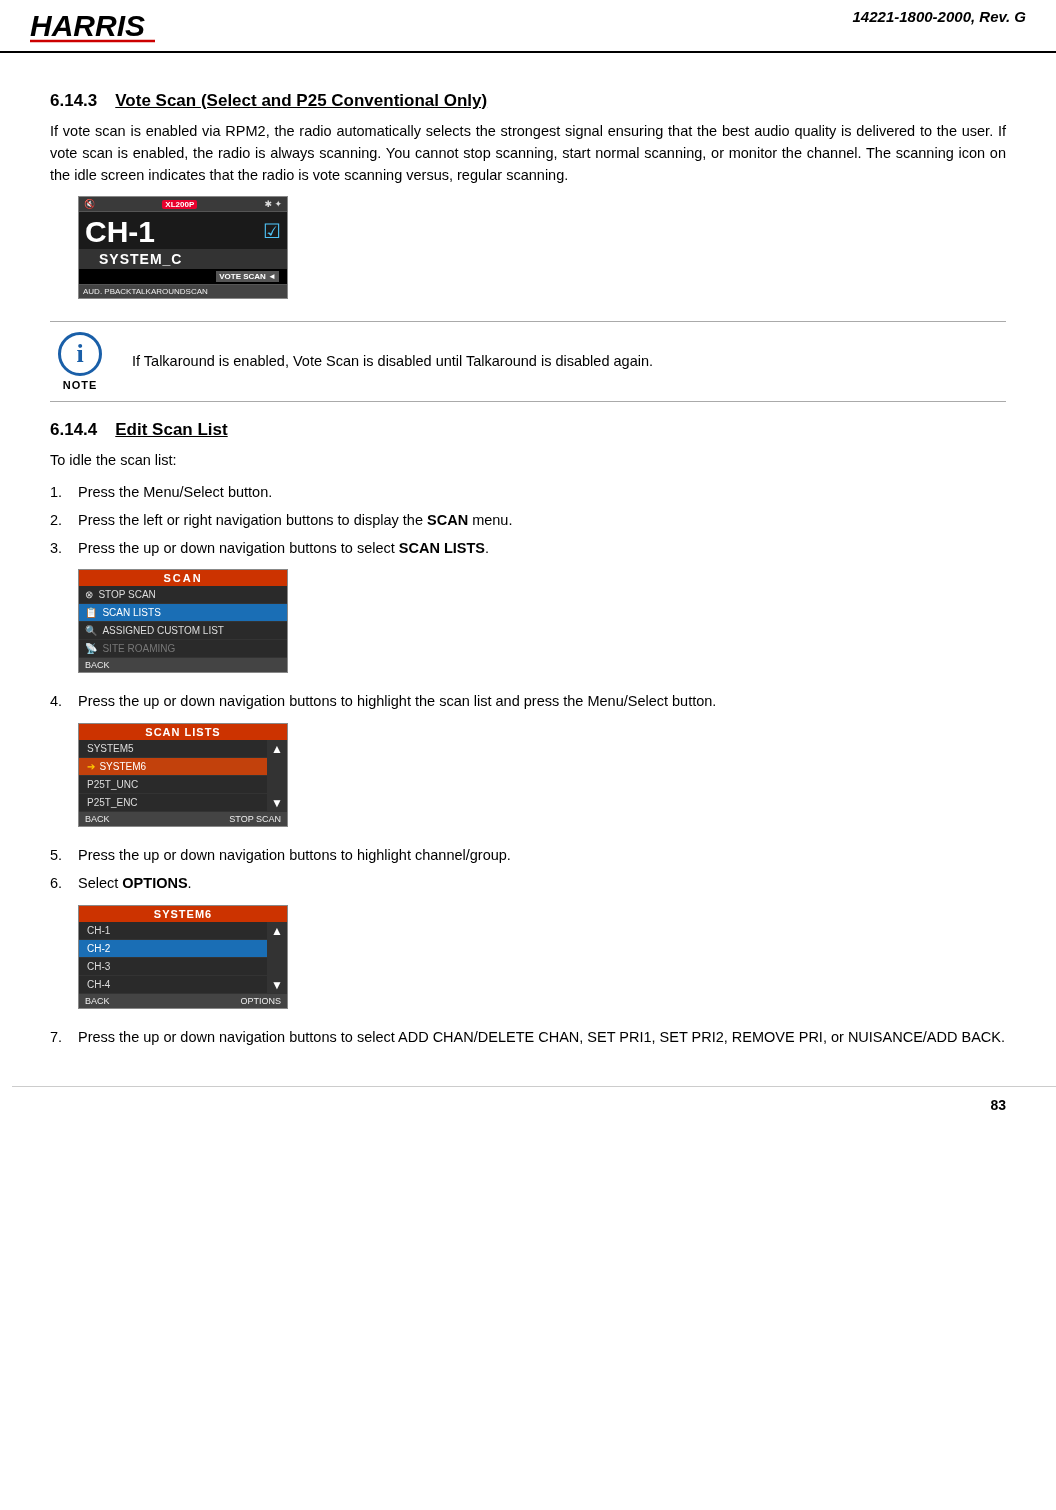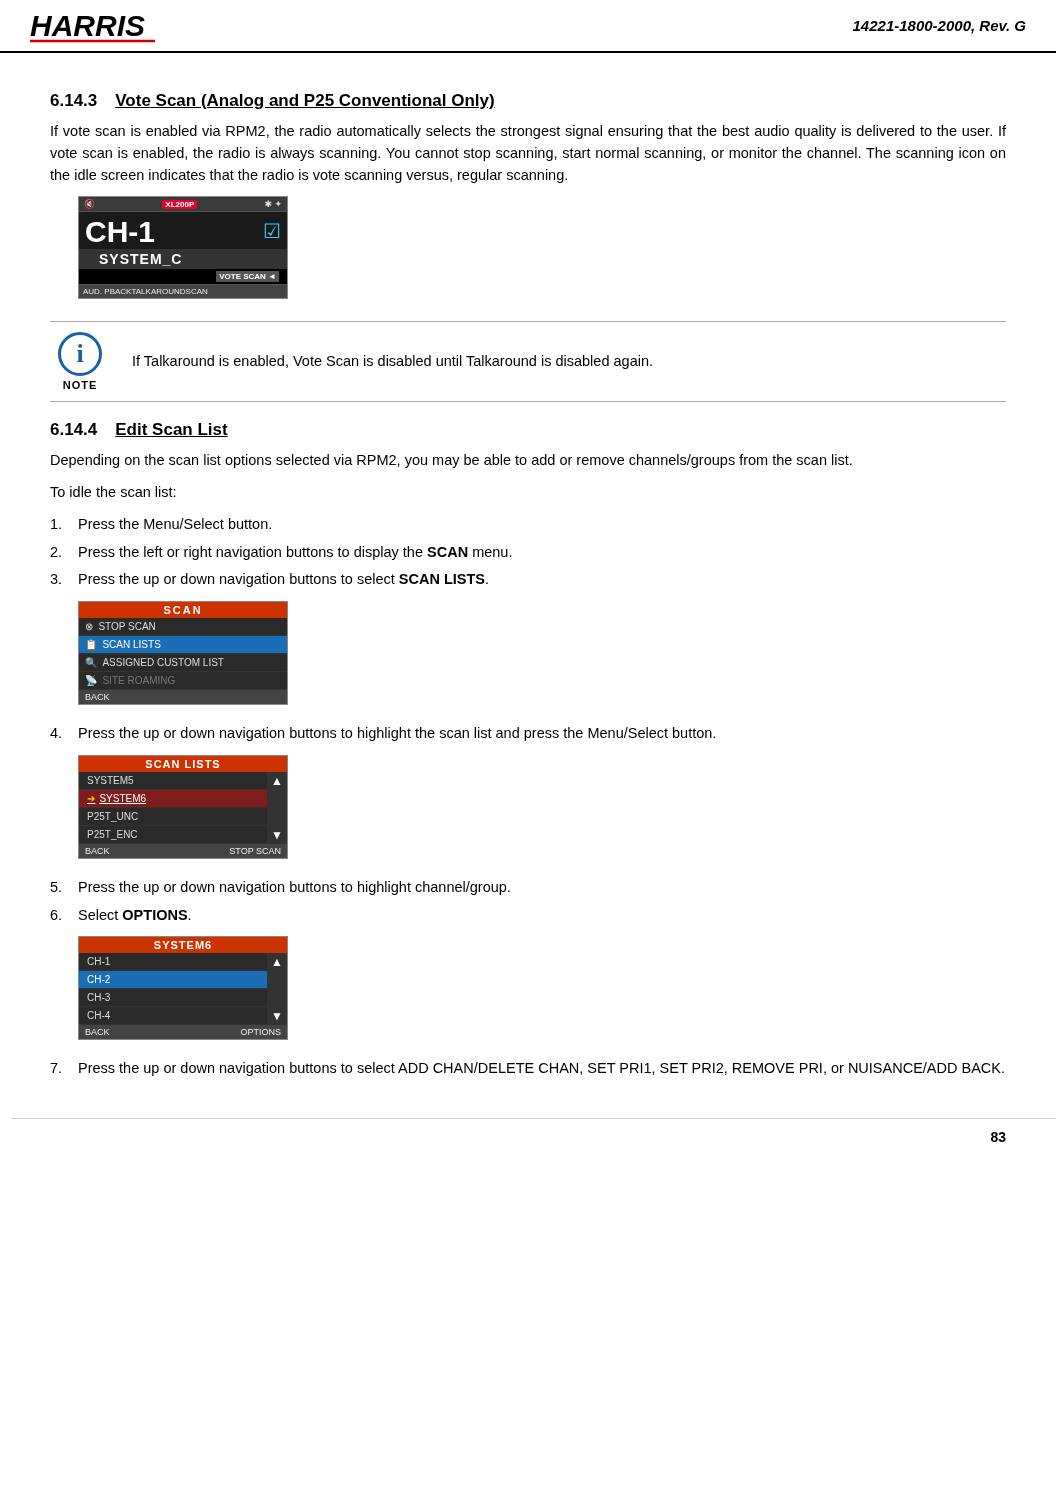--- a/index.html
+++ b/index.html
@@ -9,21 +9,20 @@
       background: #fff;
       color: #000;
       width: 1056px;
       min-height: 1510px;
     }
 
     
     .header {
       display: flex;
       justify-content: space-between;
-      align-items: center;
       padding: 8px 30px;
       border-bottom: 2px solid #000;
     }
     .harris-logo-img {
       display: flex;
       align-items: center;
     }
     .harris-logo-img svg {
       width: 130px;
       height: 35px;
@@ -274,23 +273,22 @@
     .scan-list-item {
       display: flex;
       align-items: center;
       justify-content: space-between;
       padding: 3px 8px;
       font-size: 10px;
       color: #ddd;
       border-bottom: 1px solid #333;
     }
     .scan-list-item.highlighted {
-      background: #7f1d1d;
-      color: #fff;
-      text-decoration: underline;
+      background: #c2410c;
+      color: #fff;
     }
     .scan-lists-bottom {
       background: #444;
       display: flex;
       justify-content: space-between;
       padding: 2px 6px;
       font-size: 9px;
       color: #eee;
     }
 
@@ -353,21 +351,21 @@
 
       <line x1="0" y1="33" x2="125" y2="33" stroke="#cc0000" stroke-width="2.5"></line>
     </svg>
   </div>
   <div class="header-docnum">14221-1800-2000, Rev. G</div>
 </div>
 
 <div class="content">
 
   <div class="section-heading">
-    <span class="section-num">6.14.3</span><span class="underline-heading">Vote Scan (Analog and P25 Conventional Only)</span>
+    <span class="section-num">6.14.3</span><span class="underline-heading">Vote Scan (Select and P25 Conventional Only)</span>
   </div>
 
   <p class="body-text">If vote scan is enabled via RPM2, the radio automatically selects the strongest signal ensuring that the best audio quality is delivered to the user. If vote scan is enabled, the radio is always scanning. You cannot stop scanning, start normal scanning, or monitor the channel. The scanning icon on the idle screen indicates that the radio is vote scanning versus, regular scanning.</p>
 
   <div class="screen-container">
     <div class="radio-screen screen-vote">
       <div class="top-bar">
         <span>🔇</span>
         <span class="xl200p-badge">XL200P</span>
         <span>✱ ✦</span>
@@ -395,21 +393,20 @@
       </div>
       <span class="note-label">NOTE</span>
     </div>
     <div class="note-text">If Talkaround is enabled, Vote Scan is disabled until Talkaround is disabled again.</div>
   </div>
 
   <div class="section-heading">
     <span class="section-num">6.14.4</span><span class="underline-heading">Edit Scan List</span>
   </div>
 
-  <p class="body-text">Depending on the scan list options selected via RPM2, you may be able to add or remove channels/groups from the scan list.</p>
   <p class="body-text">To idle the scan list:</p>
 
   <ol class="numbered-list">
 
     <li>
       <span class="num">1.</span>
       <span>Press the Menu/Select button.</span>
     </li>
 
     <li>

